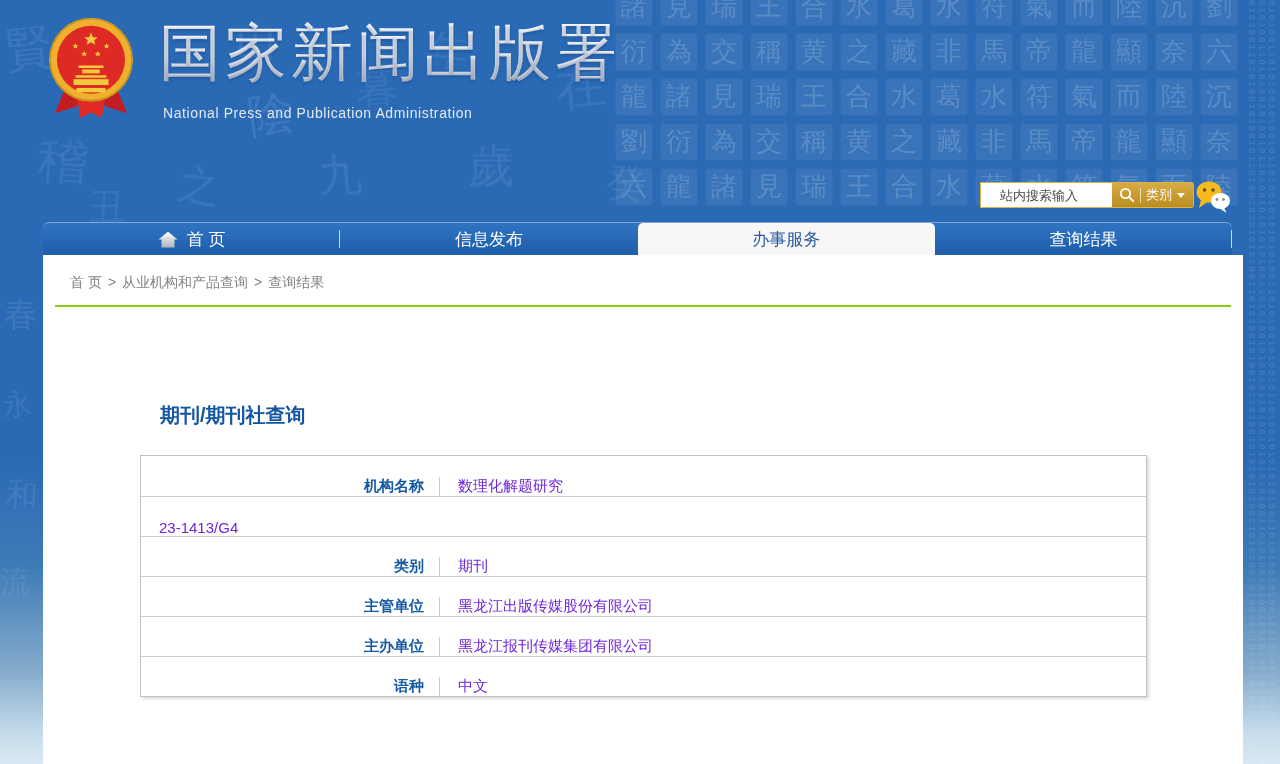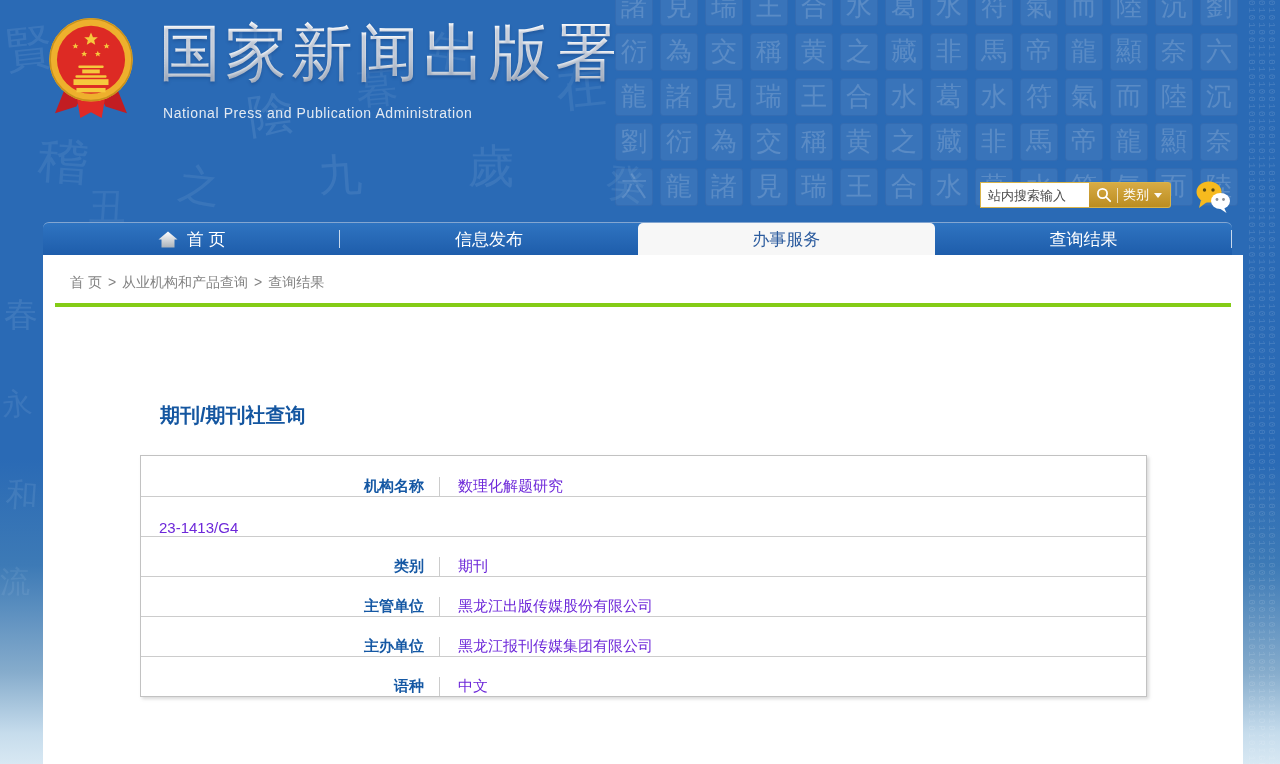--- a/index.html
+++ b/index.html
@@ -31,22 +31,22 @@
   .header { position:absolute; left:0; top:0; width:1280px; height:222px; z-index:3; }
   .emblem { position:absolute; left:47px; top:15px; width:88px; height:107px; }
   .brand { position:absolute; left:159px; top:14px; }
   .site-title { font-size:62px; font-weight:normal; letter-spacing:4px; color:#f4f7fa;
     background:linear-gradient(180deg,#ffffff 20%,#f2f5f8 55%,#b7bfc9 100%);
     -webkit-background-clip:text; background-clip:text; -webkit-text-fill-color:transparent;
     text-shadow:0 2px 3px rgba(10,40,90,0.25); line-height:78px; }
   .site-subtitle { font-size:14px; letter-spacing:0.6px; color:#e3eaf2; margin-top:13px; padding-left:4px; }
 
   .topbar { position:absolute; left:980px; top:182px; height:26px; display:flex; z-index:4; }
-  .search-input { width:109px; height:26px; border:1px solid #d8b44a; border-right:none;
-    padding:0 7px; font-size:13px; color:#333; background:#fff; outline:none;
+  .search-input { width:132px; height:26px; border:1px solid #d8b44a; border-right:none;
+    padding:0 19px; font-size:13px; color:#333; background:#fff; outline:none;
     font-family:"Liberation Sans", sans-serif; }
   .search-input::placeholder { color:#4a4a4a; opacity:1; }
   .search-gold { width:82px; height:26px; display:flex; align-items:center; gap:5px;
     padding:0 7px; background:linear-gradient(180deg,#d7ab44,#bb8d21);
     border:1px solid #d8b44a; border-left:none; border-radius:0 3px 3px 0; cursor:pointer; }
   .gold-divider { width:1px; height:15px; background:rgba(255,255,255,0.65); }
   .cat-label { font-size:13px; color:#fff; }
   .chevron { width:0; height:0; border-left:4px solid transparent; border-right:4px solid transparent;
     border-top:5px solid rgba(255,255,255,0.95); margin-top:1px; }
   .wechat { position:absolute; left:1194px; top:178px; width:38px; height:38px; cursor:pointer; z-index:4; }
@@ -57,21 +57,21 @@
     border-top:1px solid rgba(255,255,255,0.45); border-radius:6px 6px 0 0; }
   .nav-item { flex:1 1 25%; display:flex; align-items:center; justify-content:center; gap:9px;
     color:#fff; font-size:17px; cursor:pointer; position:relative; }
   .nav-item.has-div::after { content:''; position:absolute; right:0; top:7px; width:1px; height:18px;
     background:rgba(255,255,255,0.75); }
   .nav-item.active { background:#f7f7f7; color:#2b5b9e; border-radius:5px 5px 0 0;justify-content:center; }
 
   
   .panel { position:absolute; left:43px; top:255px; width:1200px; height:509px; background:#fff; z-index:3; }
   .breadcrumb { position:absolute; left:12px; right:12px; top:0; height:52px;
-    border-bottom:4px solid #84cc16; padding:19px 0 0 15px; font-size:14px; color:#828282; }
+    border-bottom:2px solid #84cc16; padding:19px 0 0 15px; font-size:14px; color:#828282; }
   .breadcrumb a { color:#828282; text-decoration:none; cursor:pointer; }
   .crumb-sep { margin:0 6px; }
   .page-title { position:absolute; left:117px; top:147px; font-size:20px; font-weight:bold; color:#1456a0; }
 
   .rtable { position:absolute; left:97px; top:200px; width:1007px;
     border:1px solid #c2c2c2; background:#fff; box-shadow:2px 2px 3px rgba(150,150,150,0.35); }
   .trow { display:flex; height:40px; border-top:1px solid #ccc;align-items:flex-end; }
   .trow:first-child { border-top:none; }
   .tlabel { width:299px; border-right:1px solid #ccc; display:flex; align-items:center;
     justify-content:flex-end; padding-right:15px; color:#1558a4; font-weight:bold; font-size:15px; }

